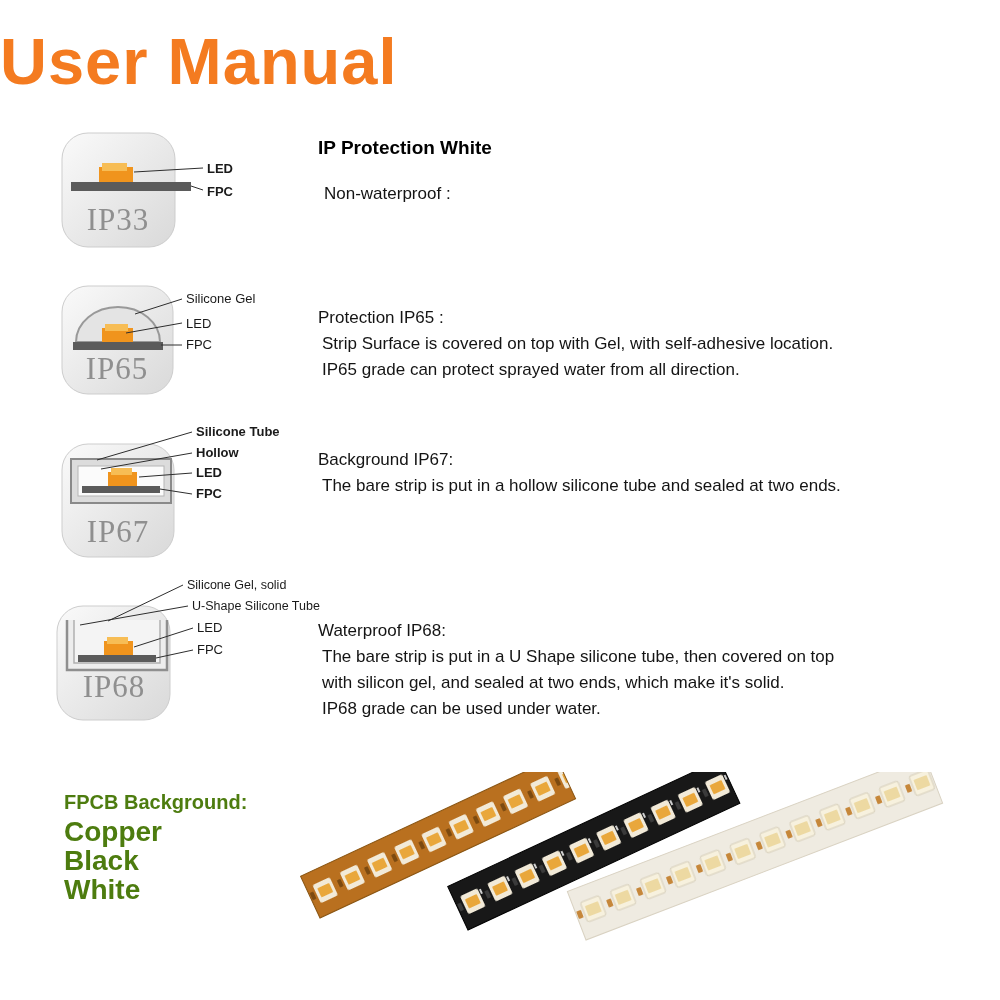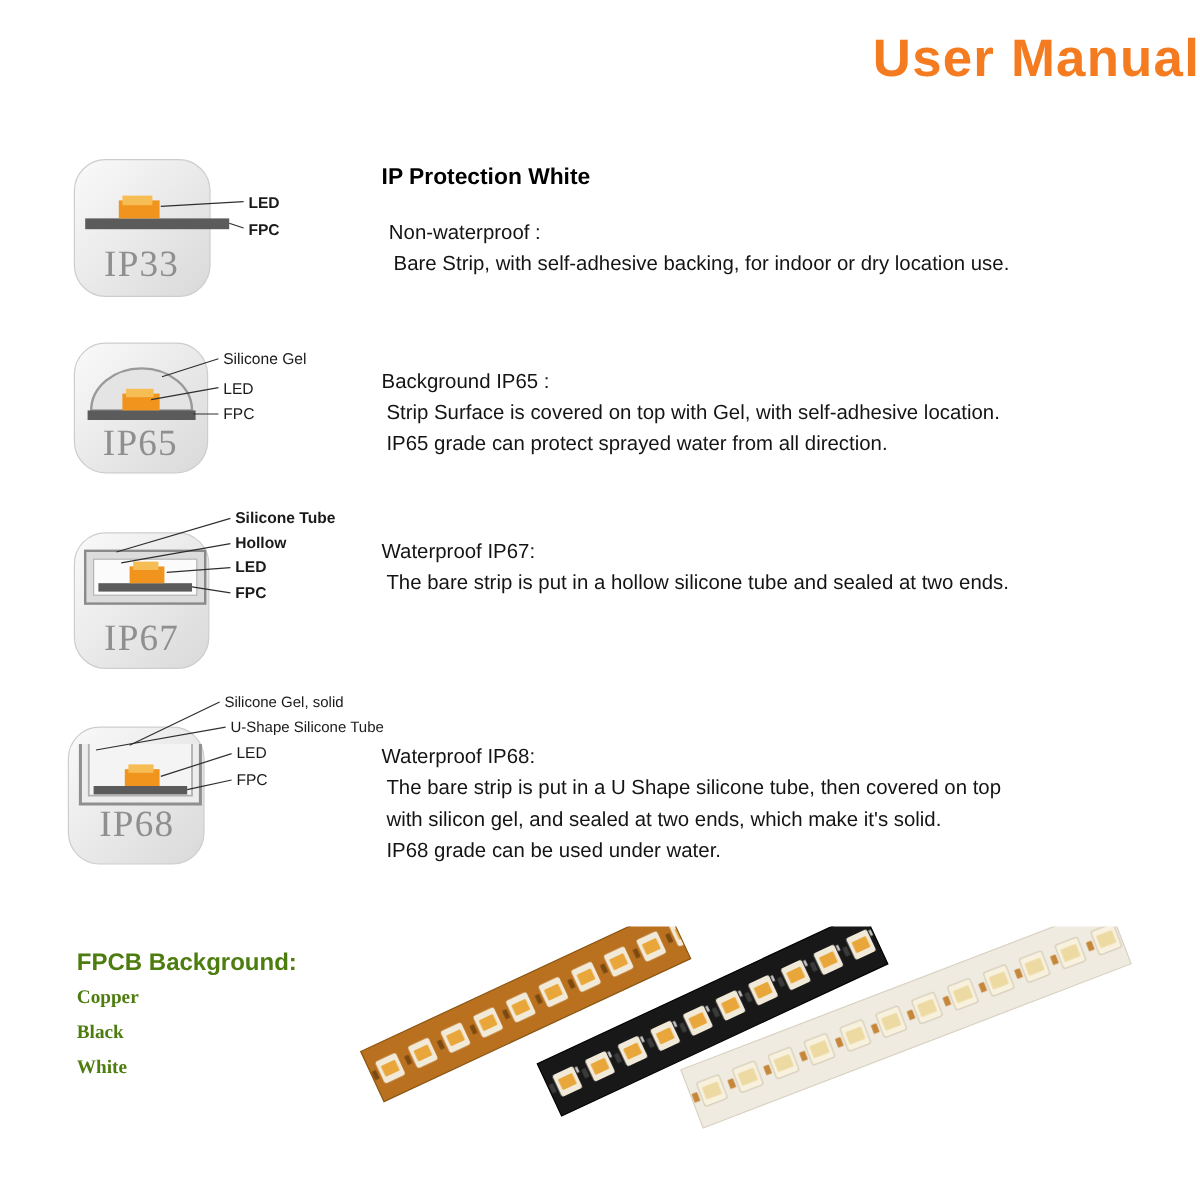--- a/index.html
+++ b/index.html
@@ -1,33 +1,33 @@
 <!DOCTYPE html>
 <html><head>
 <meta charset="utf-8">
 <style>
   html,body { margin:0; padding:0; background:#ffffff; }
   .page {
     position:relative; width:1000px; height:1000px; background:#ffffff;
     font-family:"Liberation Sans", sans-serif; overflow:hidden;
   }
   .title {
-    position:absolute; left:0; right:0; top:24px; text-align:right;
-    font-size:44px; font-weight:800; color:#F47B20; letter-spacing:1px;
+    position:absolute; left:0; right:0; top:24px; text-align:left;
+    font-size:65px; font-weight:800; color:#F47B20; letter-spacing:1px;
   }
   .h2 {
     position:absolute; left:318px; top:137px;
     font-size:19px; font-weight:bold; color:#000;
   }
   .tcol { position:absolute; font-size:17px; color:#141414; line-height:26px; }
   .tcol p { margin:0; }
   .tcol p.body { padding-left:4px; }
   .fpcb { position:absolute; left:64px; top:788px; color:#4d7c0f; }
   .fpcb .fh { font-size:20px; font-weight:bold; line-height:29px; }
-  .fpcb .fo { font-size:16px; font-weight:bold; line-height:29px;font-family:Liberation Serif, serif; }
+  .fpcb .fo { font-size:28px; font-weight:bold; line-height:29px; }
   .diag { position:absolute; }
   .dlab { font-family:"Liberation Sans",sans-serif; font-size:13px; fill:#1a1a1a; }
   .dlab.b { font-weight:bold; }
   .dlab.sm { font-size:12.5px; }
   .badge { font-family:"Liberation Serif",serif; font-size:31px; fill:#8f8f8f; letter-spacing:1px; }
   .leader { stroke:#2e2e2e; stroke-width:1; }
   .strips { position:absolute; left:300px; top:772px; width:660px; height:176px; }
 </style>
 </head>
 <body>
@@ -50,40 +50,39 @@
     <rect x="47" y="35" width="25" height="8" fill="#f7bd55"></rect>
     <line class="leader" x1="79" y1="44" x2="148" y2="40"></line>
     <line class="leader" x1="136" y1="58" x2="148" y2="62"></line>
     <text x="152" y="45" class="dlab b">LED</text>
     <text x="152" y="68" class="dlab b">FPC</text>
     <text x="63" y="102" class="badge" text-anchor="middle">IP33</text>
   </svg>
 
   <div class="tcol" style="left:324px; top:181px;">
     <p class="sub">Non-waterproof :</p>
-    <p class="body">Bare Strip, with self-adhesive backing, for indoor or dry location use.</p>
   </div>
 
   <svg class="diag" style="left:55px; top:281px;" width="320" height="125" viewBox="0 0 320 125">
     <rect x="7" y="5" width="111" height="108" rx="26" fill="url(#sq)" stroke="#cdcdcd"></rect>
     <path d="M 21 61 A 42 35 0 0 1 105 61 Z" fill="#e4e4e4" stroke="#999999" stroke-width="2"></path>
     <rect x="18" y="61" width="90" height="8" fill="#5b5b5b"></rect>
     <rect x="47" y="47" width="31" height="14" fill="#f0941d"></rect>
     <rect x="50" y="43" width="23" height="7" fill="#f7bd55"></rect>
     <line class="leader" x1="80" y1="33" x2="127" y2="18"></line>
     <line class="leader" x1="71" y1="52" x2="127" y2="42"></line>
     <line class="leader" x1="106" y1="64" x2="127" y2="64"></line>
     <text x="131" y="22" class="dlab">Silicone Gel</text>
     <text x="131" y="47" class="dlab">LED</text>
     <text x="131" y="68" class="dlab">FPC</text>
     <text x="62" y="98" class="badge" text-anchor="middle">IP65</text>
   </svg>
 
   <div class="tcol" style="left:318px; top:305px;">
-    <p class="sub">Background IP65 :</p>
+    <p class="sub">Protection IP65 :</p>
     <p class="body">Strip Surface is covered on top with Gel, with self-adhesive location.</p>
     <p class="body">IP65 grade can protect sprayed water from all direction.</p>
   </div>
 
   <svg class="diag" style="left:55px; top:417px;" width="330" height="150" viewBox="0 0 330 150">
     <rect x="7" y="27" width="112" height="113" rx="26" fill="url(#sq)" stroke="#cdcdcd"></rect>
     <rect x="16" y="42" width="100" height="44" fill="#dcdcdc" stroke="#8a8a8a" stroke-width="2"></rect>
     <rect x="23" y="49" width="86" height="30" fill="#fbfbfb" stroke="#b5b5b5" stroke-width="1"></rect>
     <rect x="27" y="69" width="78" height="7" fill="#5b5b5b"></rect>
     <rect x="53" y="55" width="29" height="14" fill="#f0941d"></rect>
@@ -93,21 +92,21 @@
     <line class="leader" x1="84" y1="60" x2="137" y2="56"></line>
     <line class="leader" x1="105" y1="72" x2="137" y2="77"></line>
     <text x="141" y="19" class="dlab b">Silicone Tube</text>
     <text x="141" y="40" class="dlab b">Hollow</text>
     <text x="141" y="60" class="dlab b">LED</text>
     <text x="141" y="81" class="dlab b">FPC</text>
     <text x="63" y="125" class="badge" text-anchor="middle">IP67</text>
   </svg>
 
   <div class="tcol" style="left:318px; top:447px;">
-    <p class="sub">Waterproof IP67:</p>
+    <p class="sub">Background IP67:</p>
     <p class="body">The bare strip is put in a hollow silicone tube and sealed at two ends.</p>
   </div>
 
   <svg class="diag" style="left:50px; top:573px;" width="340" height="170" viewBox="0 0 340 170">
     <rect x="7" y="33" width="113" height="114" rx="26" fill="url(#sq)" stroke="#cdcdcd"></rect>
     <path d="M17 47 L17 97 L117 97 L117 47" fill="#ededed" stroke="#8f8f8f" stroke-width="2.5"></path>
     <path d="M24 47 L24 90 L110 90 L110 47" fill="#f4f4f4" stroke="#b0b0b0" stroke-width="1.5"></path>
     <rect x="28" y="82" width="78" height="7" fill="#5b5b5b"></rect>
     <rect x="54" y="68" width="29" height="14" fill="#f0941d"></rect>
     <rect x="57" y="64" width="21" height="7" fill="#f7bd55"></rect>

